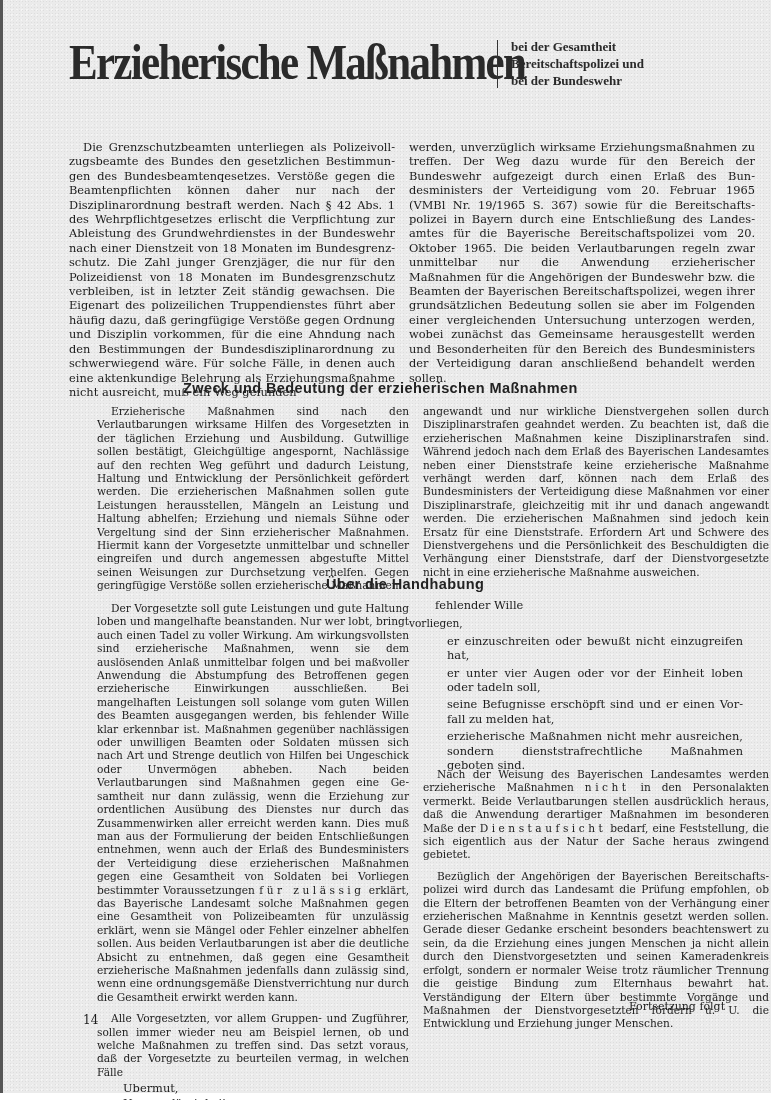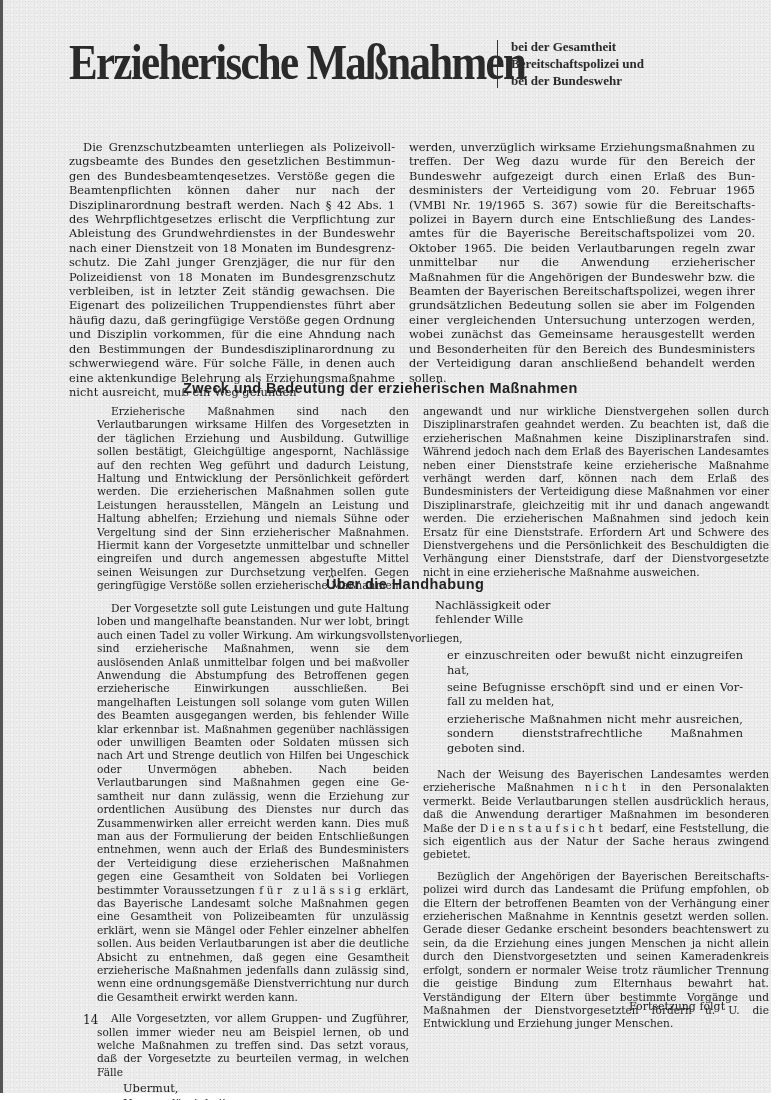--- a/index.html
+++ b/index.html
@@ -111,26 +111,26 @@
     <p><span>Der Vorgesetzte soll gute Leistungen und gute Haltung loben und mangelhafte beanstanden. Nur wer lobt, bringt auch einen Tadel zu voller Wirkung. Am wirkungsvollsten sind erzieherische Maßnahmen, wenn sie dem auslösenden Anlaß unmittelbar folgen und bei maßvoller Anwendung die Abstumpfung des Betroffenen gegen erzieherische Ein­wirkungen ausschließen. Bei mangelhaften Leistungen soll solange vom guten Willen des Beamten ausgegangen wer­den, bis fehlender Wille klar erkennbar ist. Maßnahmen gegenüber nachlässigen oder unwilligen Beamten oder Soldaten müssen sich nach Art und Strenge deutlich von Hilfen bei Ungeschick oder Unvermögen abheben. Nach beiden Verlautbarungen sind Maßnahmen gegen eine Ge­samtheit nur dann zulässig, wenn die Erziehung zur ordent­lichen Ausübung des Dienstes nur durch das Zusammenwir­ken aller erreicht werden kann. Dies muß man aus der For­mulierung der beiden Entschließungen entnehmen, wenn auch der Erlaß des Bundesministers der Verteidigung diese erzieherischen Maßnahmen gegen eine Gesamtheit von Sol­daten bei Vorliegen bestimmter Voraussetzungen </span><span class="spaced">für zulässig</span><span> erklärt, das Bayerische Landesamt solche Maß­nahmen gegen eine Gesamtheit von Polizeibeamten für un­zulässig erklärt, wenn sie Mängel oder Fehler einzelner abhelfen sollen. Aus beiden Verlautbarungen ist aber die deutliche Absicht zu entnehmen, daß gegen eine Gesamt­heit erzieherische Maßnahmen jedenfalls dann zulässig sind, wenn eine ordnungsgemäße Dienstverrichtung nur durch die Gesamtheit erwirkt werden kann.</span></p>
     <p>Alle Vorgesetzten, vor allem Gruppen- und Zugführer, sollen immer wieder neu am Beispiel lernen, ob und welche Maßnahmen zu treffen sind. Das setzt voraus, daß der Vor­gesetzte zu beurteilen vermag, in welchen Fälle</p>
     <div style="font-size:11.4px; line-height:14.4px; padding-left:26px; margin-top:2px;">
       <div>Ubermut,</div>
       <div>Unzuverlässigkeit,</div>
     </div>
   </div>
 
   <div class="col" style="left:406px; top:598px; width:346px;">
     <div style="padding-left:26px;">
-      <div>Nachlässigkeit oder</div>
       <div>fehlender Wille</div>
     </div>
     <div style="font-size:10.6px; margin-top:4px;">vorliegen,</div>
     <ul class="list" style="margin-top:3px;">
       <li>er einzuschreiten oder bewußt nicht einzugreifen hat,</li>
+      <li>er unter vier Augen oder vor der Einheit loben oder tadeln soll,</li>
       <li>seine Befugnisse erschöpft sind und er einen Vor­fall zu melden hat,</li>
       <li>erzieherische Maßnahmen nicht mehr ausreichen, sondern dienststrafrechtliche Maßnahmen geboten sind.</li>
     </ul>
   </div>
 
   <div class="col small" style="left:406px; top:768px; width:346px;">
     <p><span>Nach der Weisung des Bayerischen Landesamtes werden erzieherische Maßnahmen </span><span class="spaced">nicht</span><span> in den Personalakten vermerkt. Beide Verlautbarungen stellen ausdrücklich her­aus, daß die Anwendung derartiger Maßnahmen im beson­deren Maße der </span><span class="spaced">Dienstaufsicht</span><span> bedarf, eine Fest­stellung, die sich eigentlich aus der Natur der Sache heraus zwingend gebietet.</span></p>
     <p>Bezüglich der Angehörigen der Bayerischen Bereitschafts­polizei wird durch das Landesamt die Prüfung empfohlen, ob die Eltern der betroffenen Beamten von der Verhängung einer erzieherischen Maßnahme in Kenntnis gesetzt werden sollen. Gerade dieser Gedanke erscheint besonders beach­tenswert zu sein, da die Erziehung eines jungen Menschen ja nicht allein durch den Dienstvorgesetzten und seinen Kameradenkreis erfolgt, sondern er normaler Weise trotz räumlicher Trennung die geistige Bindung zum Elternhaus bewahrt hat. Verständigung der Eltern über bestimmte Vor­gänge und Maßnahmen der Dienstvorgesetzten fördern u. U. die Entwicklung und Erziehung junger Menschen.</p>
   </div>
 

